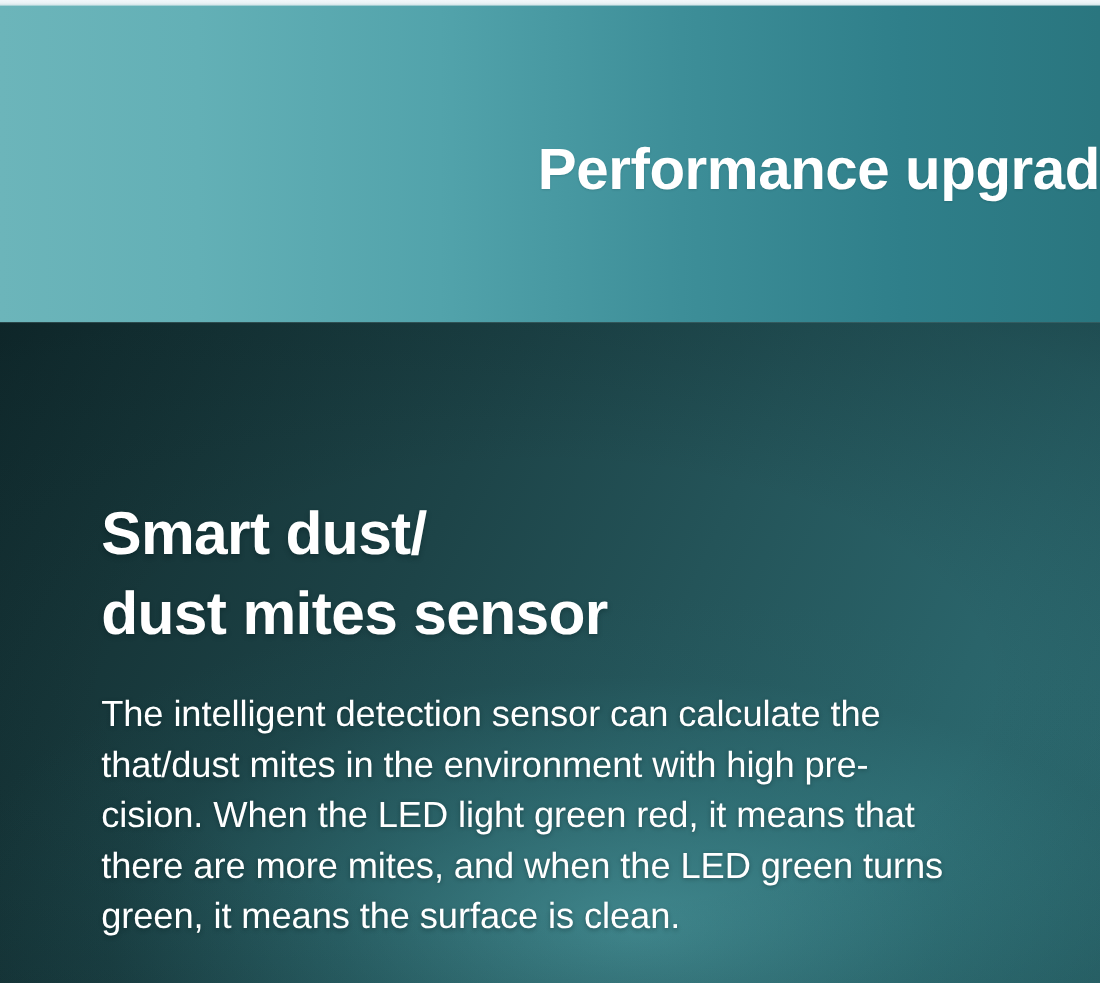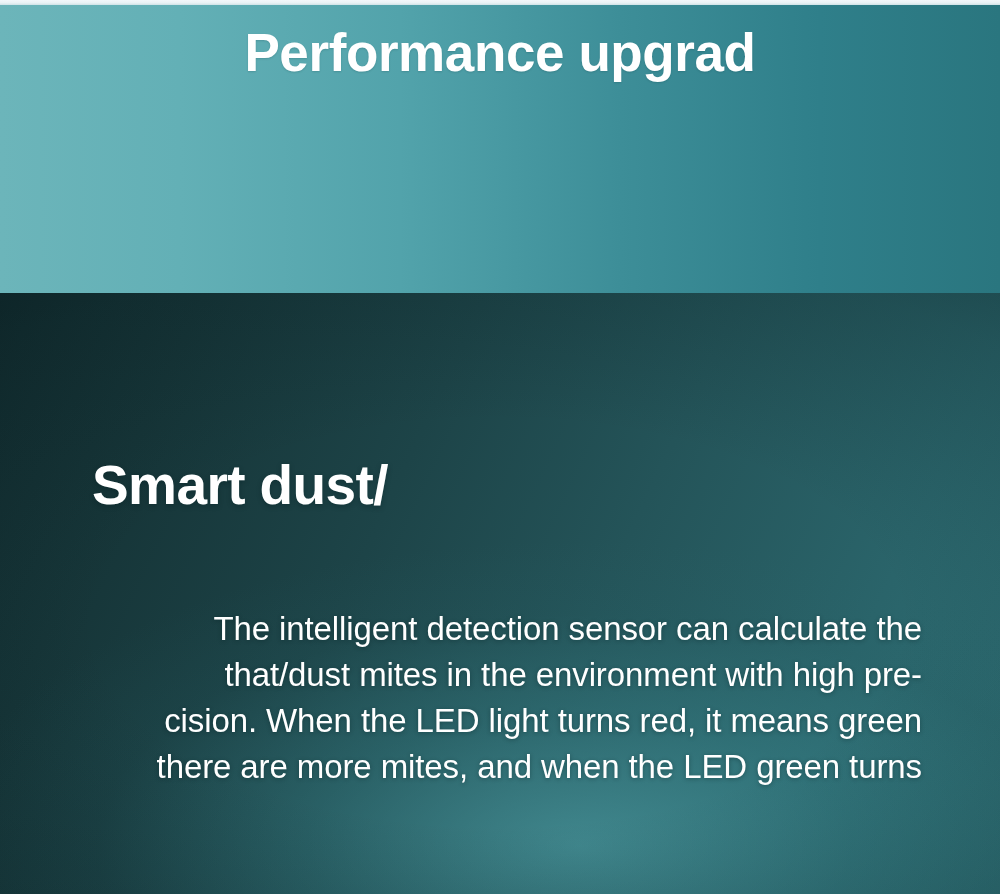--- a/index.html
+++ b/index.html
@@ -45,23 +45,23 @@
         #2a767f 100%);
   }
 
   .hero-inner {
     position: absolute;
     left: 0;
     top: 0;
     width: 1000px;
     height: 100%;
     display: flex;
-    flex-direction: column;
+    flex-direction: row;
     align-items: center;
-    justify-content: flex-start;
+    justify-content: flex-end;
     padding-top: 12px;
     box-sizing: border-box;
   }
 
   .hero-line {
     color: #ffffff;
     font-weight: 700;
     font-size: 53px;
     line-height: 72px;
     letter-spacing: -0.4px;
@@ -138,29 +138,28 @@
   }
 
   .feature-heading .hl {
     display: block;
     white-space: nowrap;
   }
 
   .feature-body {
     position: absolute;
     left: 0;
-    top: 280px;
+    top: 300px;
     width: 830px;
     color: #ffffff;
     font-weight: 400;
     font-size: 33px;
     line-height: 46px;
     letter-spacing: -0.1px;
     text-shadow: 0 1px 4px rgba(0, 28, 32, 0.38);
-    text-align: right;
   }
 
   .feature-body .bl {
     display: block;
     white-space: nowrap;
   }
 </style>
 </head>
 <body>
 
@@ -176,25 +175,27 @@
 
   <section class="feature-section">
     <div class="bg-base"></div>
     <div class="bg-glow"></div>
     <div class="bg-vignette"></div>
 
     <div class="feature-content">
 
       <h2 class="feature-heading">
         <span class="hl">Smart dust/</span>
+        <span class="hl">dust mites sensor</span>
       </h2>
 
       <p class="feature-body">
         <span class="bl">The intelligent detection sensor can calculate the</span>
         <span class="bl">that/dust mites in the environment with high pre-</span>
-        <span class="bl">cision. When the LED light turns red, it means green</span>
+        <span class="bl">cision. When the LED light green red, it means that</span>
         <span class="bl">there are more mites, and when the LED green turns</span>
+        <span class="bl">green, it means the surface is clean.</span>
       </p>
 
     </div>
   </section>
 
 </div>
 
 </body></html>

